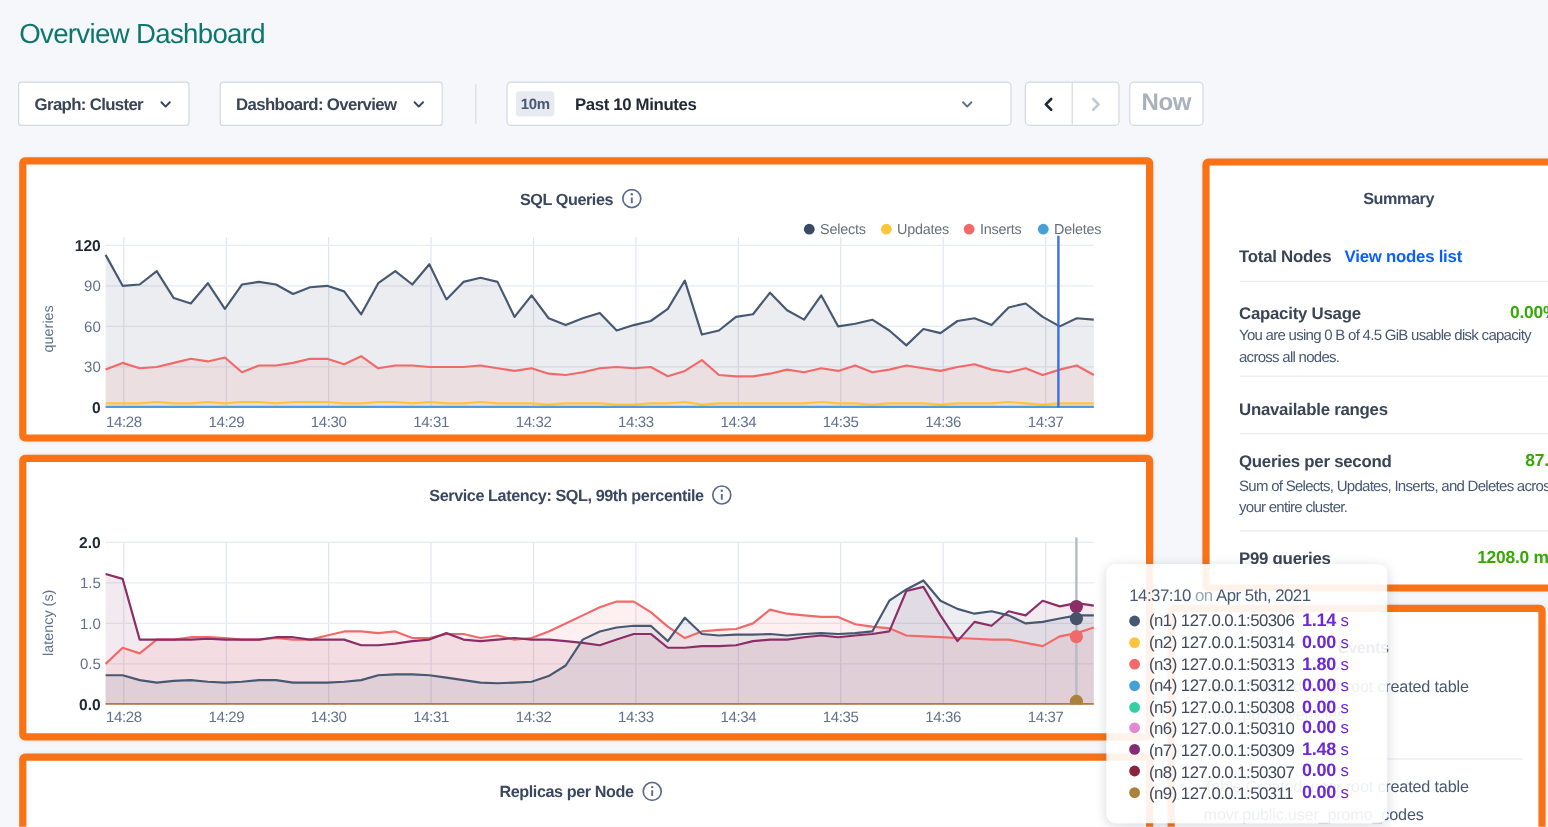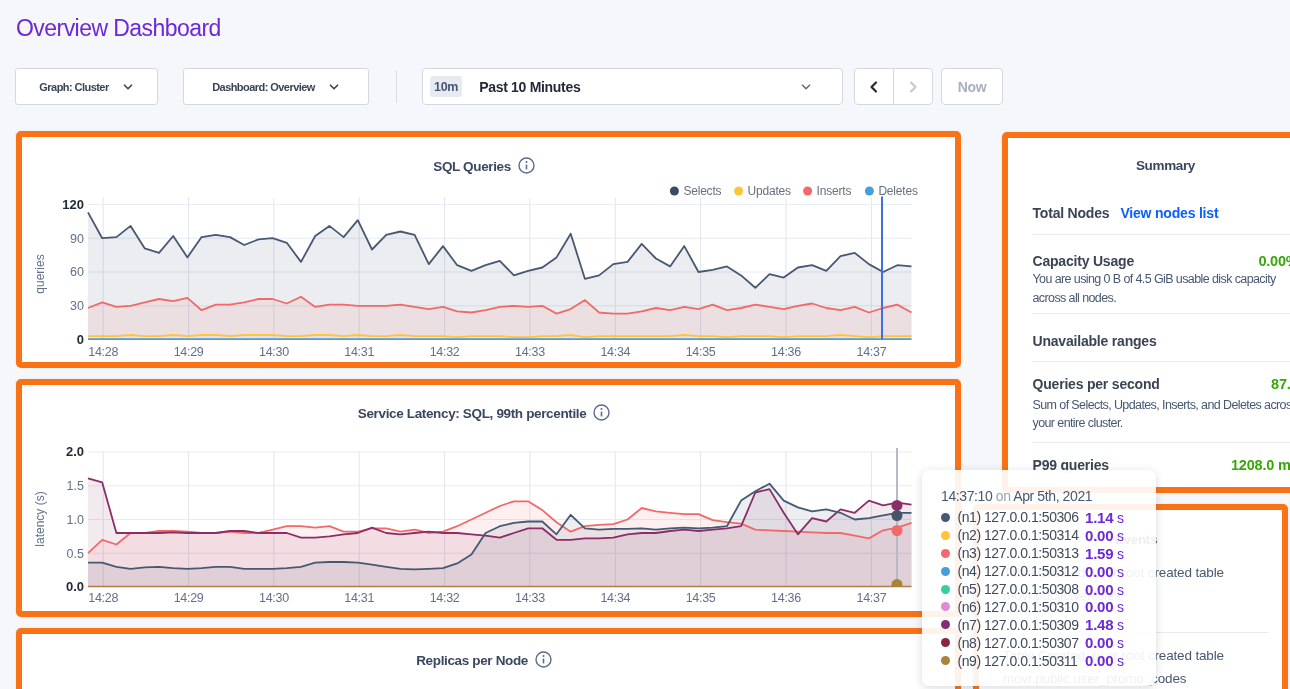--- a/index.html
+++ b/index.html
@@ -1,17 +1,17 @@
 <!DOCTYPE html>
 <html><head><meta charset="utf-8"><style>
 * { margin:0; padding:0; box-sizing:border-box; }
 html,body { width:1290px; height:689px; background:#f5f7fa; font-family:"Liberation Sans", sans-serif; overflow:hidden; position:relative; }
 .card { position:absolute; background:#fff; border:6px solid #f97316; border-radius:5px; box-shadow:0 0 3px rgba(60,70,90,0.08);text-decoration:underline; }
-.btn { position:absolute; background:#fff; border:1px solid #d4d9e1; border-radius:3px; font-weight:bold; font-size:11px; letter-spacing:-0.55px; color:#394455; display:flex; align-items:center; justify-content:center; gap:13px; }
-h1 { position:absolute; left:16px; top:15px; font-size:23px; font-weight:400; color:#6d28d9; letter-spacing:-0.55px; }
+.btn { position:absolute; background:#fff; border:1px solid #d4d9e1; border-radius:3px; font-weight:bold; font-size:14px; letter-spacing:-0.55px; color:#394455; display:flex; align-items:center; justify-content:center; gap:13px; }
+h1 { position:absolute; left:16px; top:15px; font-size:23px; font-weight:400; color:#0f766e; letter-spacing:-0.55px; }
 .ctitle { position:absolute; width:100%; top:150px; padding-right:9px; text-align:center; font-size:13.5px; font-weight:bold; color:#3a4761; letter-spacing:-0.35px; }
 .stitle { position:absolute; width:266px; text-align:center; font-size:13.5px; font-weight:bold; color:#3a4761; letter-spacing:-0.35px; height:18px; line-height:18px;}
 .srow { position:absolute; width:266px; height:18px; line-height:18px; display:flex; justify-content:space-between; }
 .slabel { font-size:14px; font-weight:bold; color:#394455; letter-spacing:-0.2px; white-space:nowrap;}
 .sval { font-size:14.5px; font-weight:bold; color:#37a806; letter-spacing:-0.2px;}
 .sdesc { position:absolute; width:290px; font-size:12.5px; color:#475872; line-height:18.9px; letter-spacing:-0.6px; white-space:nowrap;}
 .edesc { position:absolute; width:290px; font-size:13.5px; color:#475872; line-height:23px; letter-spacing:-0.15px; white-space:nowrap;}
 .sdiv { position:absolute; width:266px; border-top:1px solid #e8eaee; }
 .tr { position:relative; display:flex; align-items:center; height:17.9px; font-size:14px; color:#3f4a5c; }
 .td { width:9px; height:9px; border-radius:50%; margin-right:7.5px; flex:none; }
@@ -38,21 +38,21 @@
 </div>
 <div class="btn" style="left:854px; top:68px; width:79px; height:37px; border-radius:4px; padding:0; gap:0;">
   <span style="flex:1; text-align:center;"><svg width="14" height="14" viewBox="0 0 14 14" style="vertical-align:-2px">
         <polyline points="9,2.5 4.5,7 9,11.5" fill="none" stroke="#242a35" stroke-width="2.2" stroke-linecap="round" stroke-linejoin="round"></polyline>
       </svg></span>
   <span style="width:1px; height:35px; background:#d4d9e1;"></span>
   <span style="flex:1; text-align:center;"><svg width="14" height="14" viewBox="0 0 14 14" style="vertical-align:-2px">
         <polyline points="5,2.5 9.5,7 5,11.5" fill="none" stroke="#c3c9d3" stroke-width="2.2" stroke-linecap="round" stroke-linejoin="round"></polyline>
       </svg></span>
 </div>
-<div class="btn" style="left:941px; top:68px; width:62px; height:37px; border-radius:4px; color:#a9b1bd; letter-spacing:-0.3px; font-size:14px;">Now</div>
+<div class="btn" style="left:941px; top:68px; width:62px; height:37px; border-radius:4px; color:#a9b1bd; letter-spacing:-0.3px; font-size:20px;">Now</div>
 
 <div class="card" style="left:16px; top:130.5px; width:945px; height:237.5px;">
   <div class="ctitle" style="top:20px">SQL Queries&nbsp; <svg width="17" height="17" viewBox="0 0 17 17" style="vertical-align:-3.5px">
         <circle cx="8.5" cy="8.5" r="7.5" fill="none" stroke="#5a6b8c" stroke-width="1.4"></circle>
         <line x1="8.5" y1="7.6" x2="8.5" y2="12.4" stroke="#5a6b8c" stroke-width="1.6"></line>
         <circle cx="8.5" cy="4.9" r="1" fill="#5a6b8c"></circle>
       </svg></div>
   <svg width="945" height="238" viewBox="0 0 945 238" font-family="Liberation Sans, sans-serif" style="position:absolute;left:0;top:0">
 <line x1="81.2" y1="60.5" x2="81.2" y2="202.5" stroke="#dfe5f0" stroke-width="1"></line>
 <text x="81.2" y="218.5" text-anchor="middle" font-size="12.5" fill="#61708c" letter-spacing="-0.3">14:28</text>
@@ -219,21 +219,21 @@
       <span class="tv"><b>1.14</b> s</span>
     </div>
 <div class="tr">
       <span class="td" style="background:#ffc53a"></span>
       <span class="tn">(n2) 127.0.0.1:50314</span>
       <span class="tv"><b>0.00</b> s</span>
     </div>
 <div class="tr">
       <span class="td" style="background:#f16969"></span>
       <span class="tn">(n3) 127.0.0.1:50313</span>
-      <span class="tv"><b>1.59</b> s</span>
+      <span class="tv"><b>1.80</b> s</span>
     </div>
 <div class="tr">
       <span class="td" style="background:#459fd9"></span>
       <span class="tn">(n4) 127.0.0.1:50312</span>
       <span class="tv"><b>0.00</b> s</span>
     </div>
 <div class="tr">
       <span class="td" style="background:#35d0a1"></span>
       <span class="tn">(n5) 127.0.0.1:50308</span>
       <span class="tv"><b>0.00</b> s</span>

